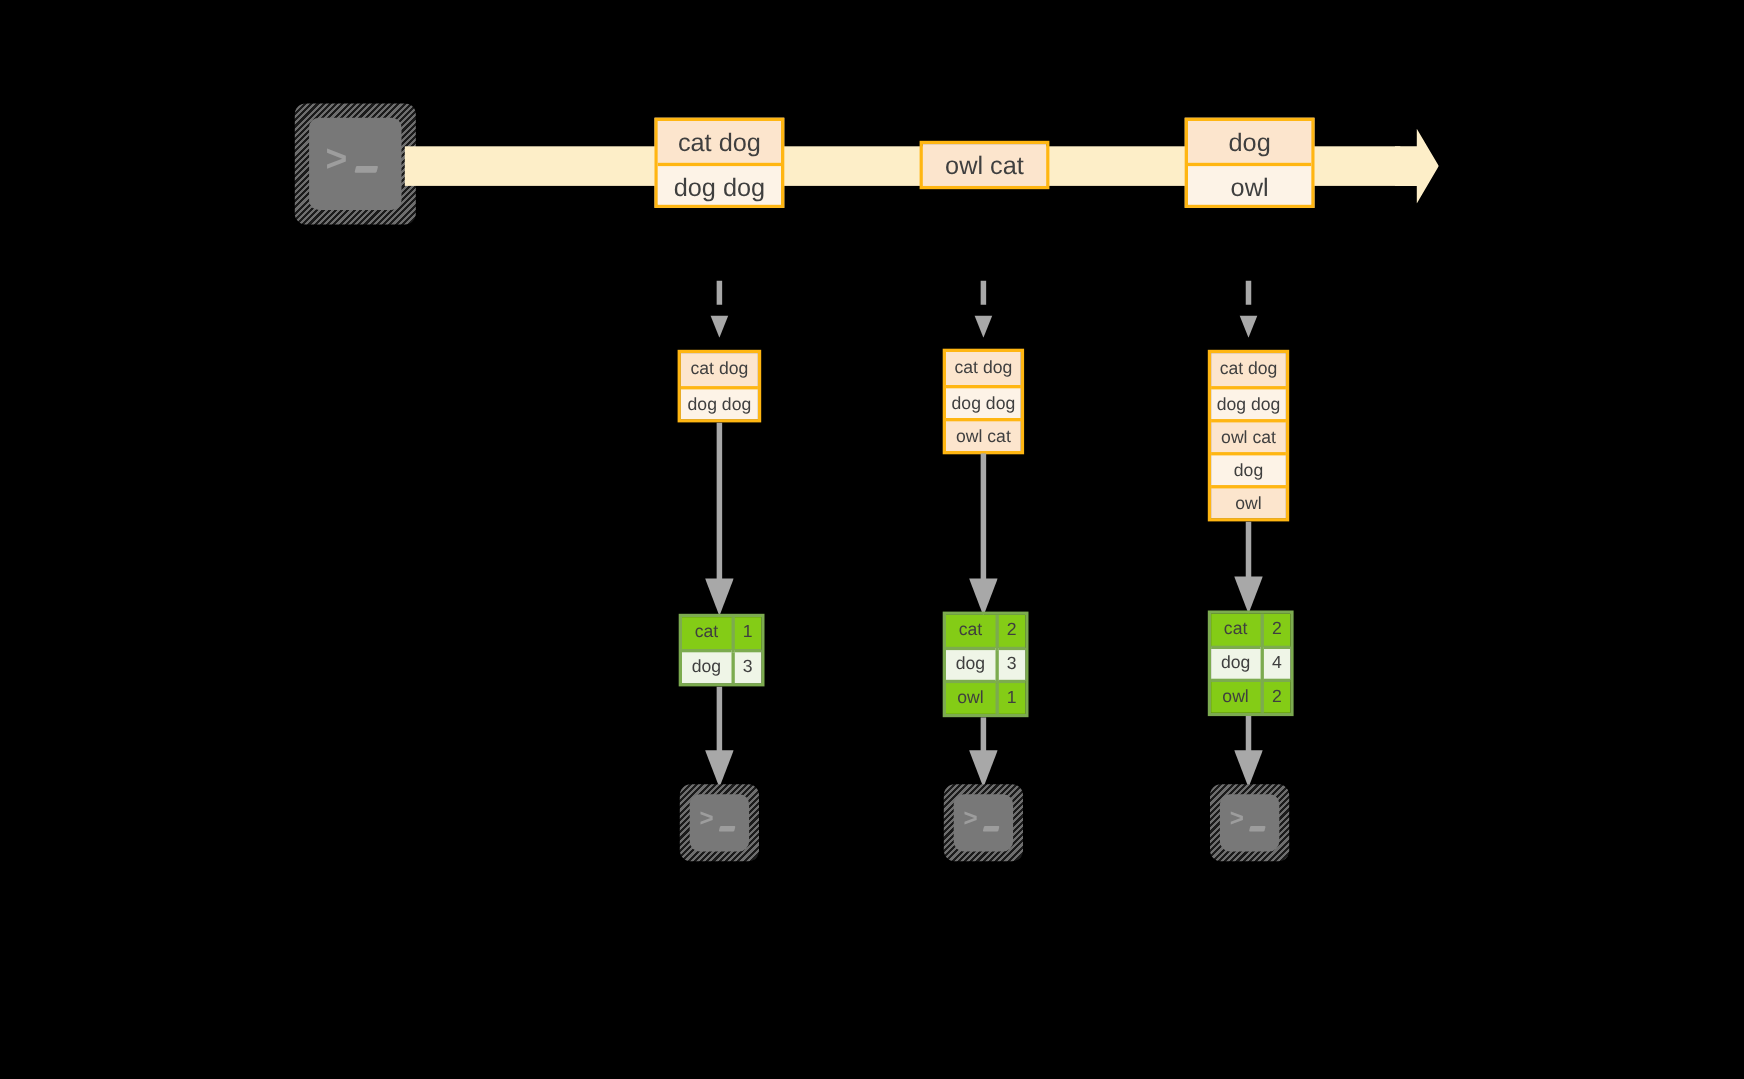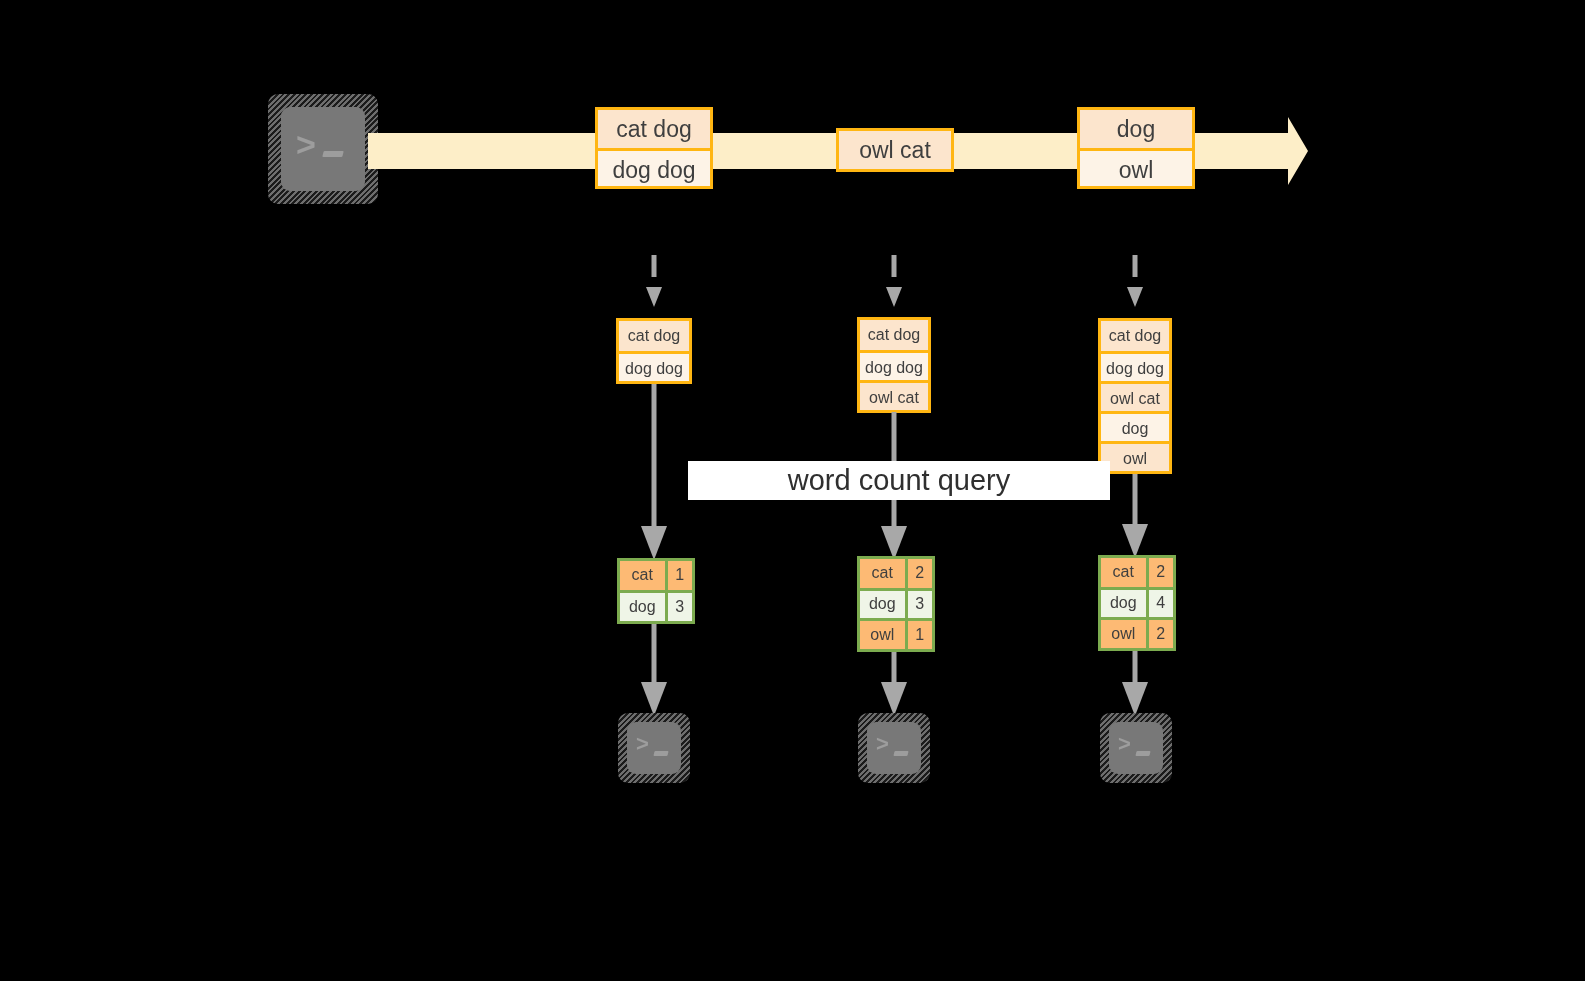--- a/index.html
+++ b/index.html
@@ -63,21 +63,21 @@
   
   .garrow{position:absolute;width:26px;}
   .garrow svg{display:block;width:26px;height:100%;}
 
   
   .gtable{position:absolute;box-sizing:border-box;border:3px solid #7cab4f;
        border-collapse:collapse;}
   .gtable table{border-collapse:collapse;width:100%;}
   .gtable td{box-sizing:border-box;text-align:center;color:#3f3f3f;
        font-size:16px;height:30px;padding:0;}
-  .gtable tr.a td{background:#fdba74;}
+  .gtable tr.a td{background:#84cc16;}
   .gtable tr.b td{background:#eff5e7;}
   .gtable tr + tr td{border-top:3px solid #7cab4f;}
   .gtable td.k{width:46px;border-right:3px solid #7cab4f;}
   .gtable td.v{width:26px;}
 
   
   .qlabel{position:absolute;left:688px;top:461px;width:422px;height:39px;
        background:#ffffff;}
   .qlabel span{position:absolute;left:0;right:0;top:0;height:39px;
        line-height:39px;text-align:center;font-size:29px;color:#2f2f2f;}
@@ -247,17 +247,14 @@
       <polygon points="13,65 0,31 26,31" fill="#a8a8a8"></polygon>
     </svg>
   </div>
   <div class="term small" style="left:1100px;">
     <div class="hatch"></div>
     <div class="inner"></div>
     <div class="prompt">&gt;</div>
     <div class="cursor"></div>
   </div>
 
-  <div class="qlabel">
-    <span>word count query</span>
-  </div>
 
 </div>
 
 </body></html>

